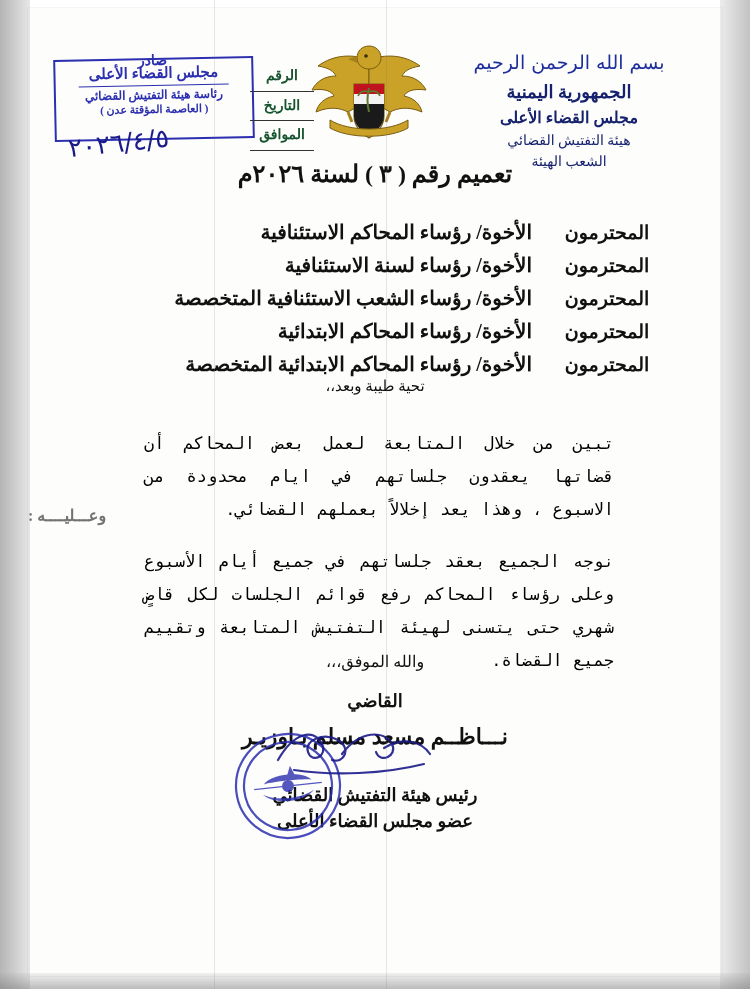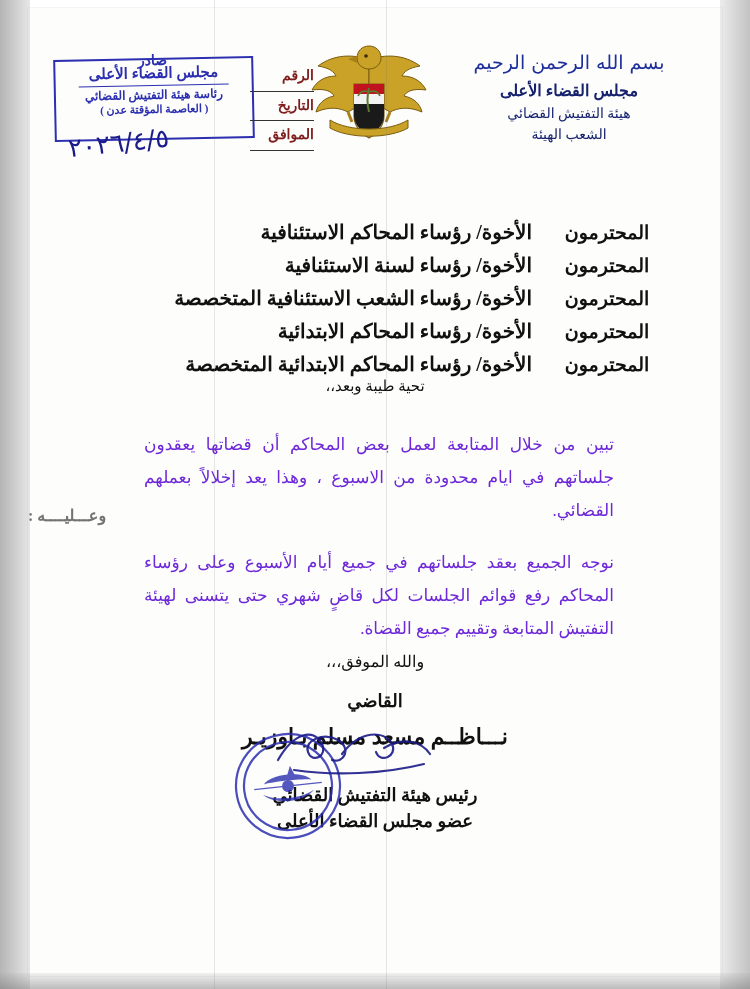--- a/index.html
+++ b/index.html
@@ -122,23 +122,23 @@
   .stamp-l2 { font-size: 12px; }
   .stamp-l3 { font-size: 11px; }
   .stamp-sep {
     width: 150px; height: 1px; background: #2b2fb0; margin: 2px auto;
   }
   .reg-fields {
     position: absolute;
     left: 222px;
     top: 30px;
     width: 64px;
-    color: #7f1d1d;
+    color: #14532d;
     font-size: 14px;
-    text-align: right;
+    text-align: center;
     line-height: 2.05;
     font-weight: bold;
   }
   .reg-fields div { border-bottom: 1px solid #333; }
   .handwriting {
     position: absolute;
     left: 40px;
     top: 96px;
     font-size: 26px;
     color: #1b1b8a;
@@ -211,22 +211,23 @@
     text-align: center;
     font-size: 15px;
     color: #111;
   }
   .para {
     position: absolute;
     right: 108px;
     width: 470px;
     text-align: justify;
     font-size: 17px;
-    color: #6d28d9;
+    color: #000000;
     line-height: 1.95;
+    font-family: Liberation Mono, monospace;
   }
   .para1 { top: 420px; }
   .wa-alayh {
     position: absolute;
     top: 498px;
     right: 0;
     width: 694px;
     text-align: left;
     font-size: 16px;
     font-weight: bold;
@@ -298,20 +299,21 @@
 </head>
 <body>
 
 <div class="page">
   <div class="paper">
 
     <div class="header">
 
       <div class="header-right">
         <div class="basmala">بسم الله الرحمن الرحيم</div>
+        <div class="org-line1">الجمهورية اليمنية</div>
         <div class="org-line2">مجلس القضاء الأعلى</div>
         <div class="org-line3">هيئة التفتيش القضائي</div>
         <div class="org-line4">الشعب الهيئة</div>
       </div>
 
       <div class="emblem">
         <svg viewBox="0 0 130 112" width="130" height="112" xmlns="http://www.w3.org/2000/svg">
 
           <g fill="#c9a227" stroke="#7a5d12" stroke-width="1">
             <path d="M65 22 C50 16 30 16 14 28 C26 30 30 34 32 38 C20 38 12 44 8 52 C22 50 28 54 30 58 C20 60 14 66 12 74 C26 68 36 70 44 74 L65 62 Z"></path>
@@ -346,20 +348,21 @@
 
       <div class="reg-fields">
         <div>الرقم</div>
         <div>التاريخ</div>
         <div>الموافق</div>
       </div>
 
       <div class="handwriting">٢٠٢٦/٤/٥</div>
     </div>
 
+    <div class="title">تعميم رقم ( ٣ ) لسنة ٢٠٢٦م</div>
 
     <div class="addressees">
       <div class="addr-row">
         <div class="addr-hon">المحترمون</div>
         <div class="addr-main">الأخوة/ رؤساء المحاكم الاستئنافية</div>
       </div>
       <div class="addr-row">
         <div class="addr-hon">المحترمون</div>
         <div class="addr-main">الأخوة/ رؤساء لسنة الاستئنافية</div>
       </div>

